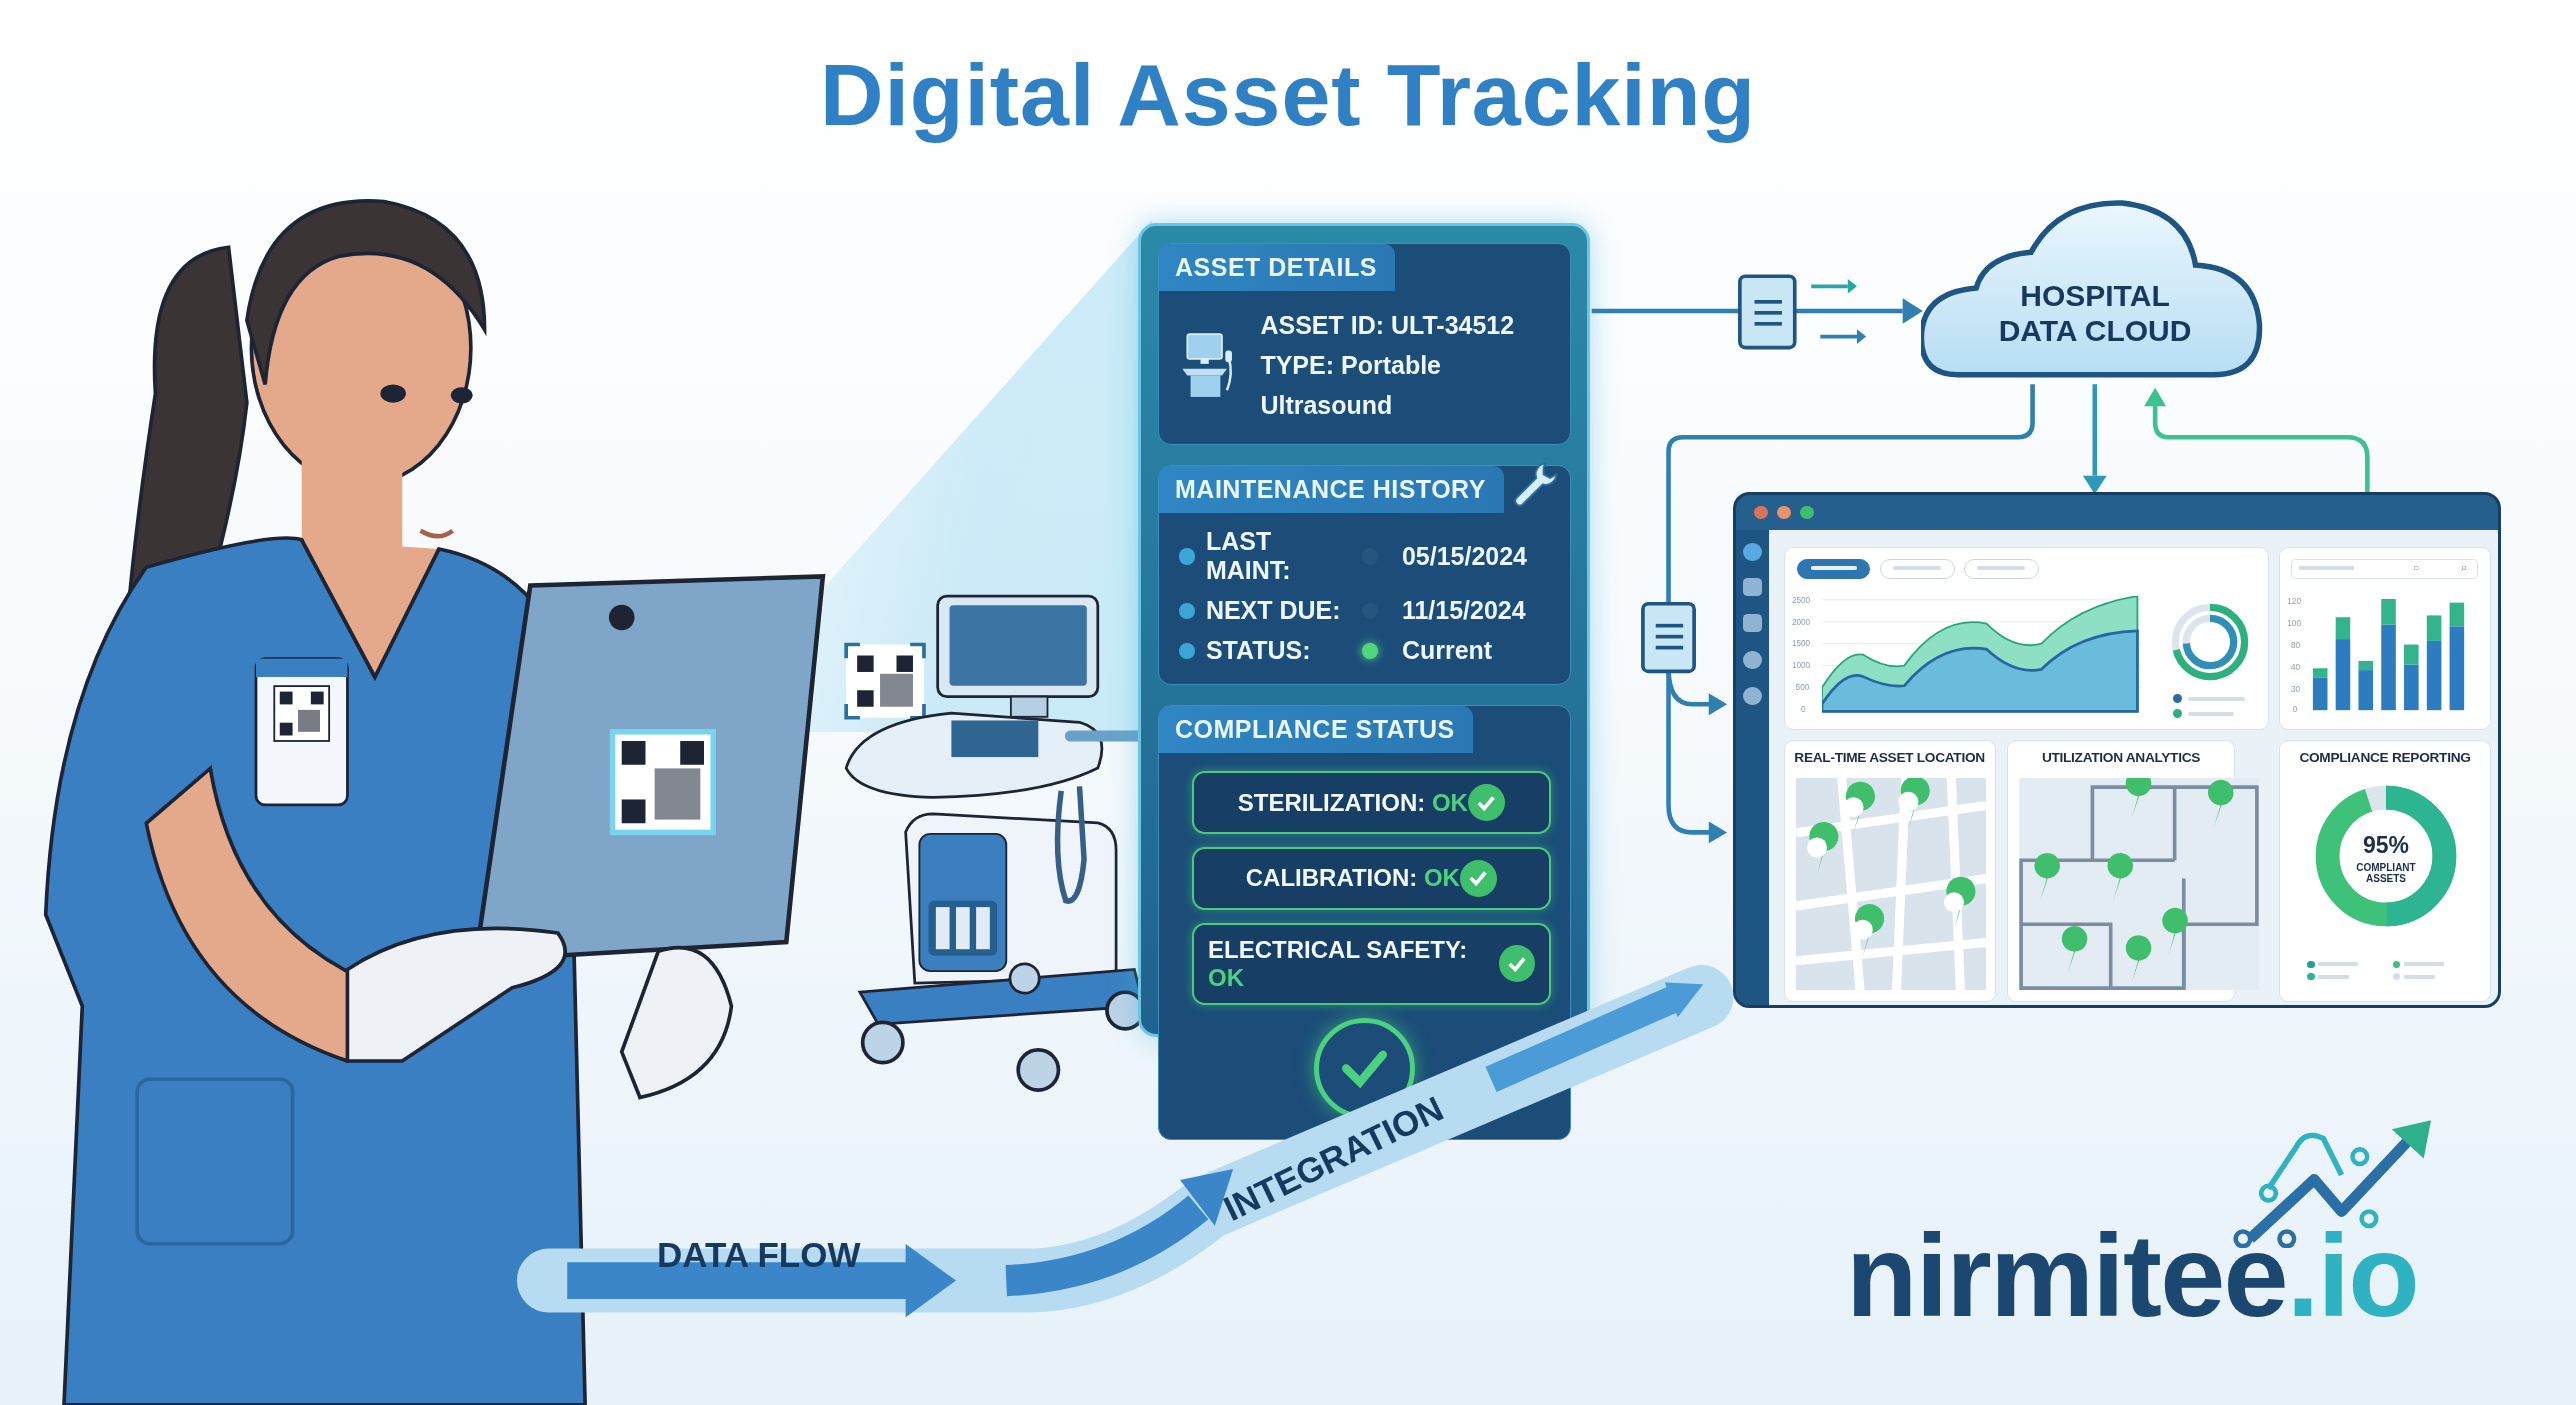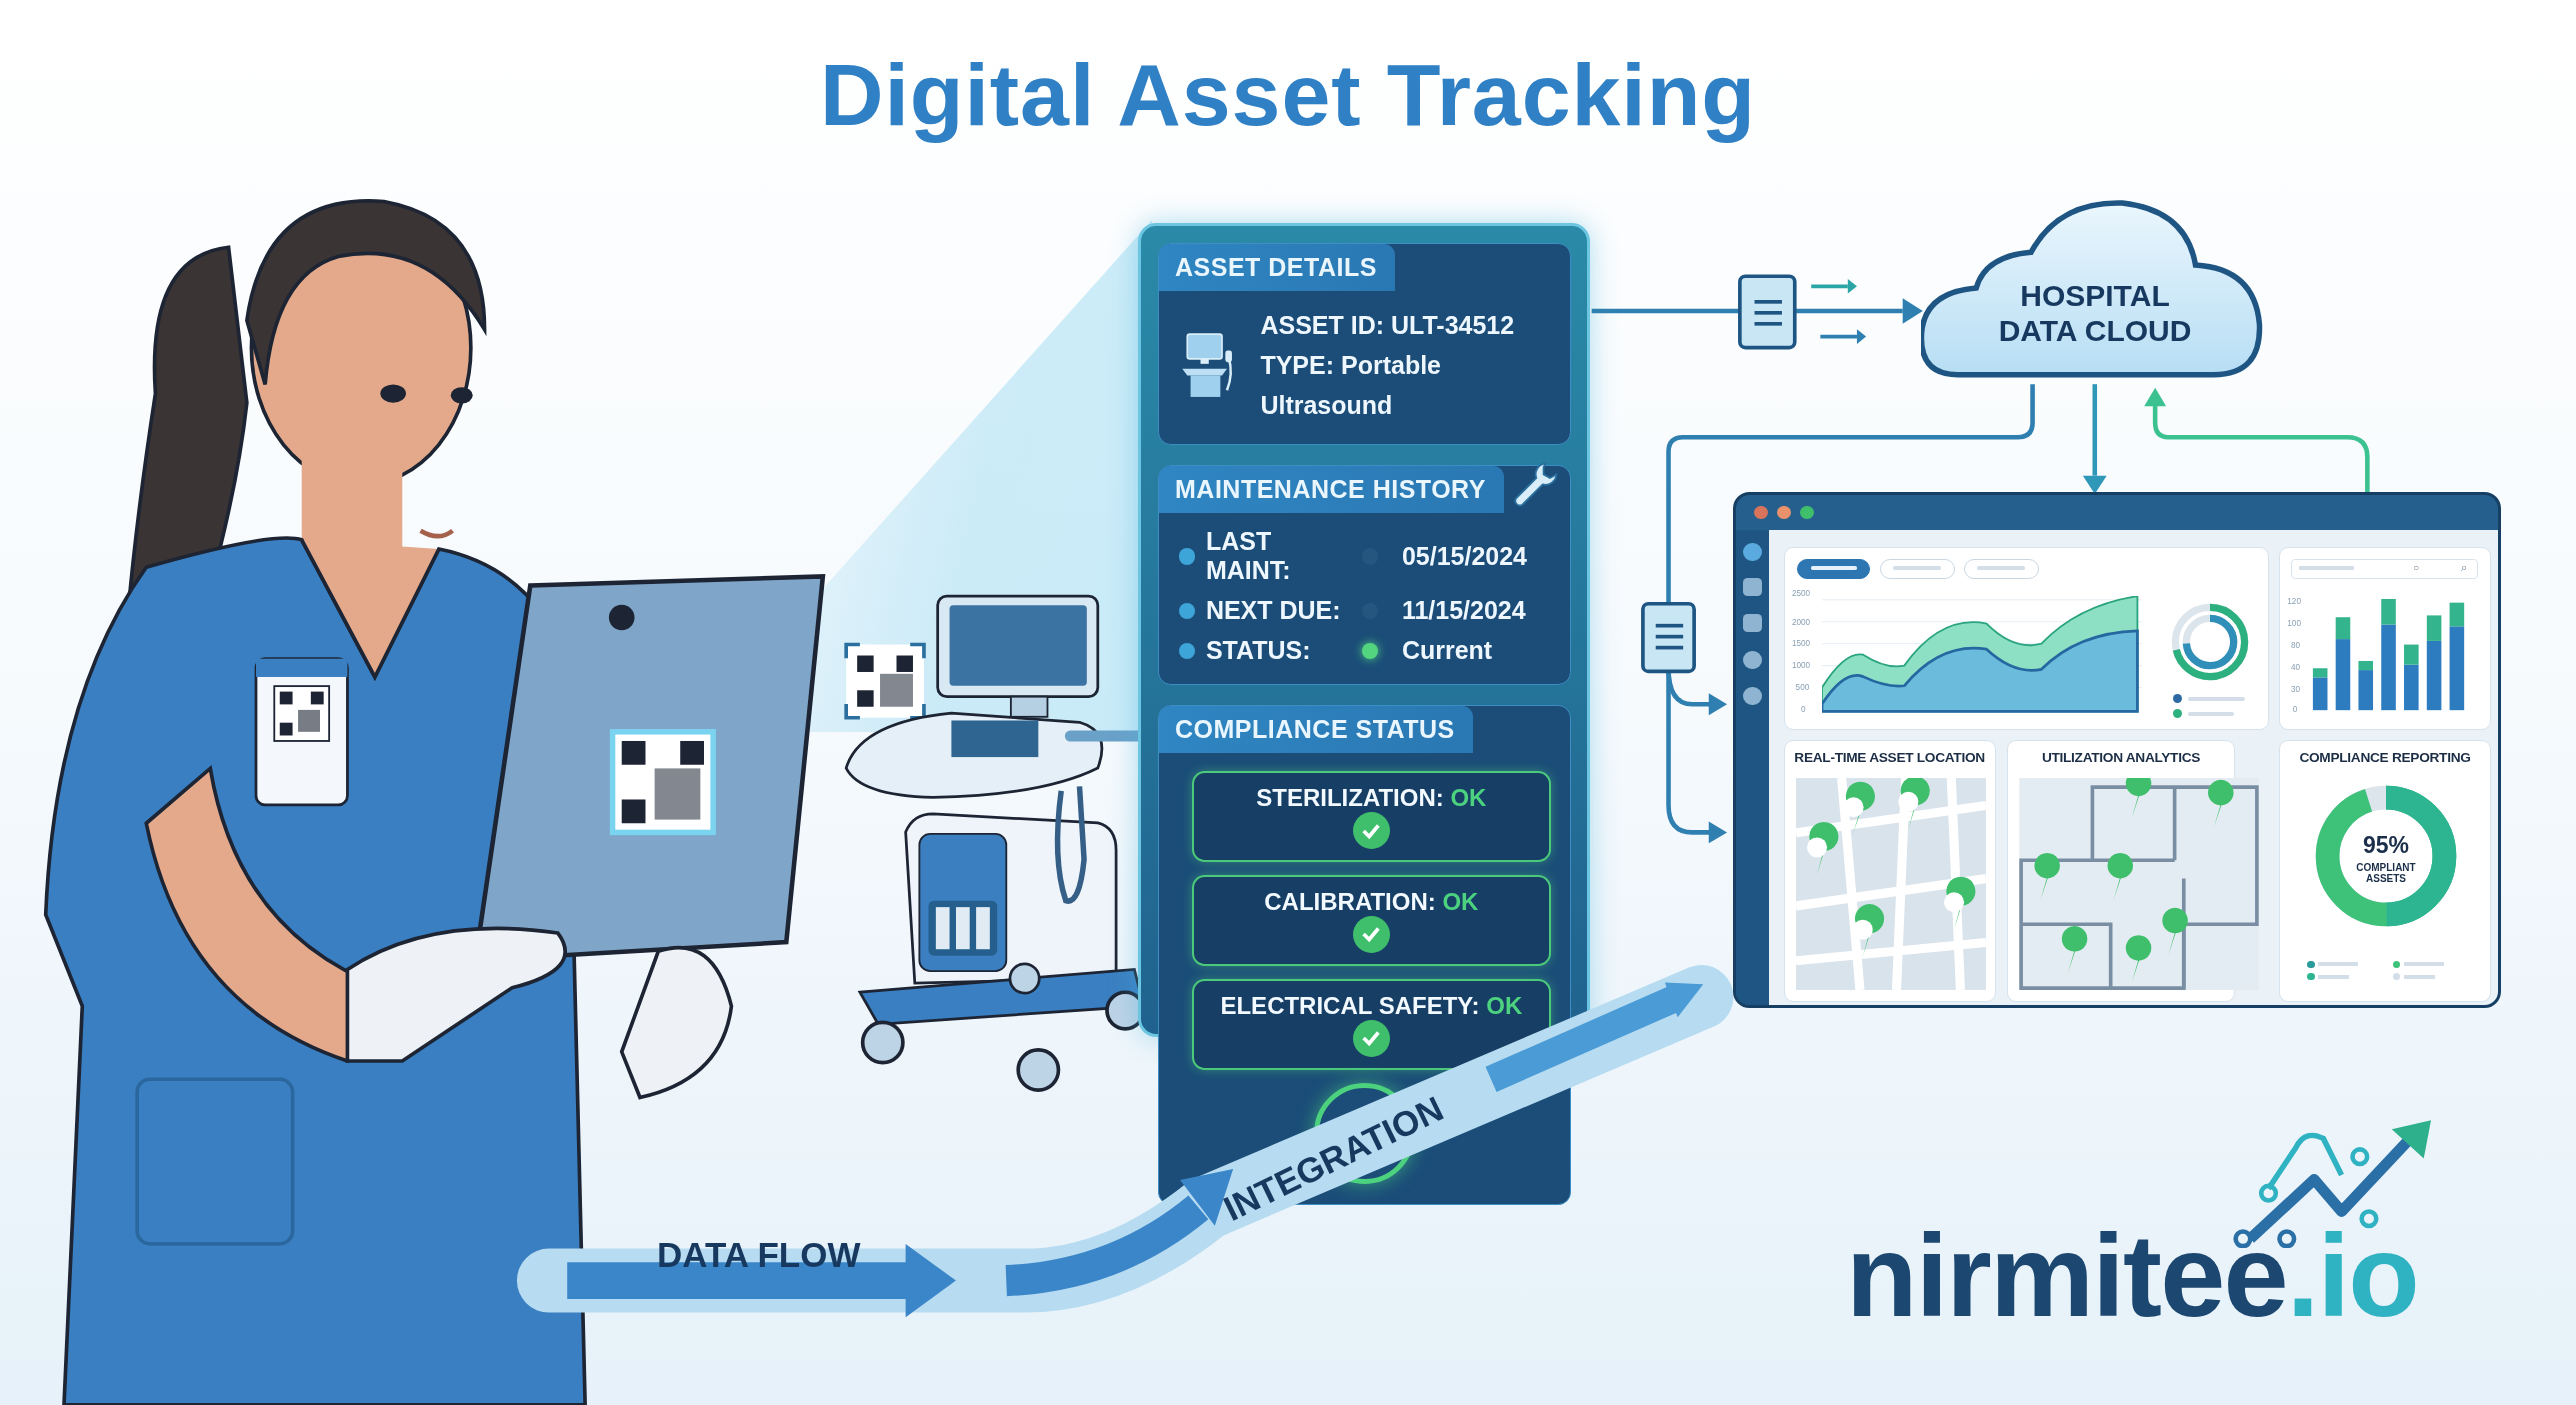--- a/index.html
+++ b/index.html
@@ -55,21 +55,20 @@
   .maint-grid .lbl, .maint-grid .val { color: #eef7fd; font-size: 25px; font-weight: 600; }
   .dot { width: 16.5px; height: 16.5px; border-radius: 50%; background: #3ea5d8; }
   .dot.dim { background: #24567f; }
   .dot.ok { background: #53d47e; box-shadow: 0 0 9.1px #53d47e; }
 
   .comp-item {
     display: flex; justify-content: center; align-items: center;
     margin: 0 7.3px 12.8px 22px; padding: 11px 14.6px;
     border: 2.7px solid #4cc97a; border-radius: 12.8px; background: #173f66;
     box-shadow: 0 0 11px rgba(76,201,122,0.45);
-    flex-direction: column;
   }
   .comp-item .txt { color: #f2f9ff; font-size: 24px; font-weight: 700; }
   .comp-item .ok { color: #4cd17f; }
   .check-badge {
     width: 37px; height: 37px; border-radius: 50%; background: #3fbf6c;
     display: flex; align-items: center; justify-content: center;
   }
   .big-check {
     margin: 12.8px auto 5.5px; width: 101px; height: 101px; border-radius: 50%;
     border: 5.5px solid #4cd17f; box-shadow: 0 0 18.3px rgba(76,209,127,0.6);
@@ -352,21 +351,21 @@
     <div class="card" style="left:14.6px; top:16.5px; width:485px; height:183px;">
       <div class="pill active" style="left:12.8px; top:11px; width:73px;">
           <span></span>
         </div>
       <div class="pill" style="left:95px; top:11px; width:75px;">
           <span></span>
         </div>
       <div class="pill" style="left:179px; top:11px; width:75px;">
           <span></span>
         </div>
-      <div class="axis-lbl" style="left:7.3px; top:41px;">2500</div>
+      <div class="axis-lbl" style="left:7.3px; top:48px;">2500</div>
       <div class="axis-lbl" style="left:7.3px; top:70px;">2000</div>
       <div class="axis-lbl" style="left:7.3px; top:91px;">1500</div>
       <div class="axis-lbl" style="left:7.3px; top:113px;">1000</div>
       <div class="axis-lbl" style="left:11px; top:135px;">500</div>
       <div class="axis-lbl" style="left:16.5px; top:157px;">0</div>
       <svg class="abs" style="left:37px; top:48px;" width="320" height="121" viewBox="0 0 350 132">
         <line x1="0" y1="4" x2="350" y2="4" stroke="#e3ebf2"></line>
         <line x1="0" y1="28" x2="350" y2="28" stroke="#e3ebf2"></line>
         <line x1="0" y1="52" x2="350" y2="52" stroke="#e3ebf2"></line>
         <line x1="0" y1="76" x2="350" y2="76" stroke="#e3ebf2"></line>

